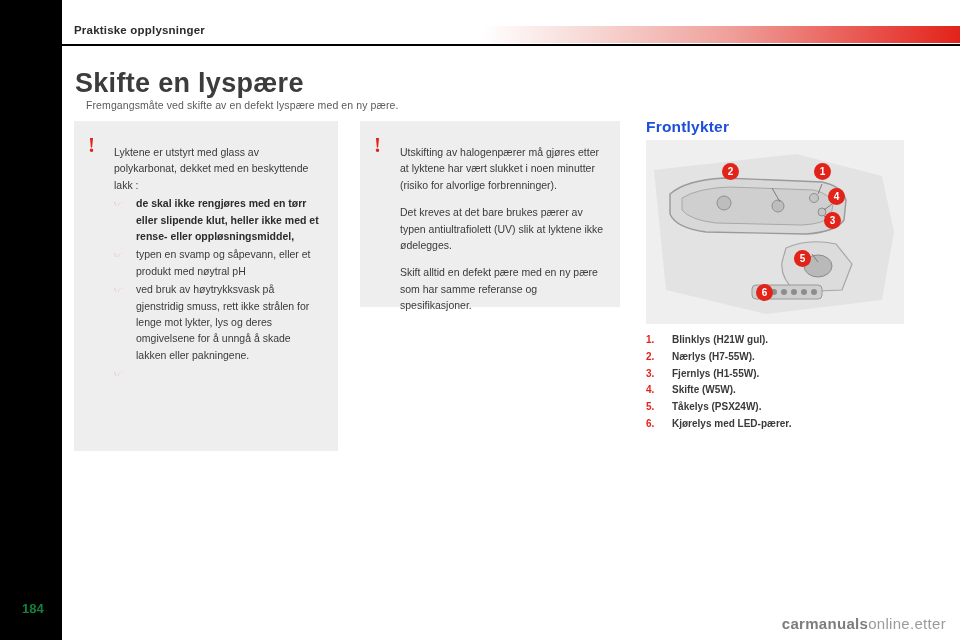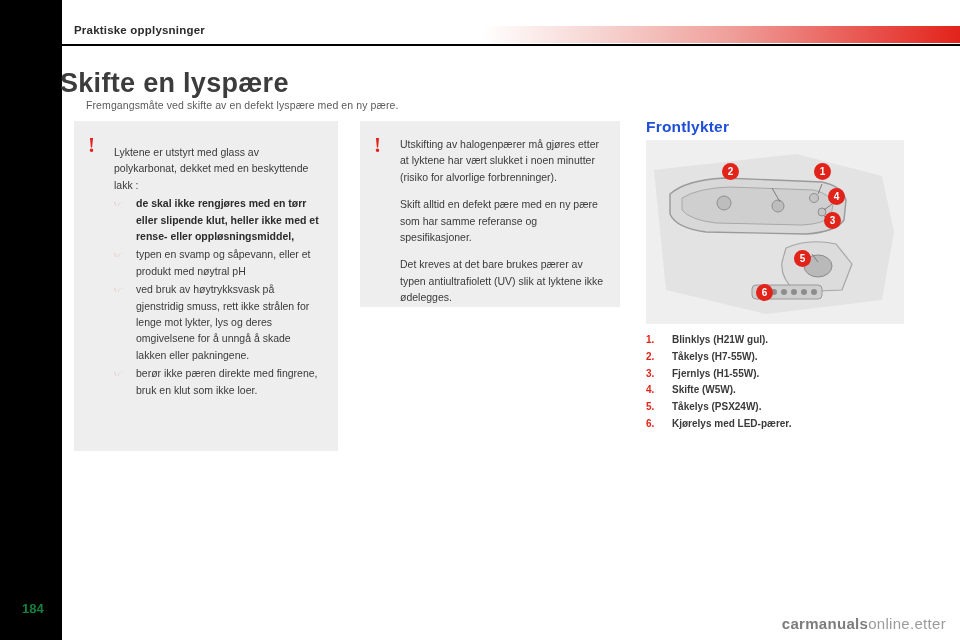--- a/index.html
+++ b/index.html
@@ -50,21 +50,21 @@
     position: absolute;
     left: 482px;
     top: 26px;
     width: 478px;
     height: 17px;
     background: linear-gradient(to right, #ffffff 0%, #f7d9d6 22%, #ef9f9a 52%, #e8504a 82%, #e2231a 100%);
   }
   
   .main-title {
     position: absolute;
-    left: 60px;
+    left: 75px;
     top: 68px;
     font-size: 27px;
     font-weight: bold;
     color: #3c3c3c;
     letter-spacing: 0.3px;
   }
   .subtitle {
     position: absolute;
     left: 74px;
     top: 99px;
@@ -100,21 +100,21 @@
   }
   .warn-box.left .warn-icon { left: 14px; top: 14px; }
   .warn-box.mid .warn-icon { left: 14px; top: 14px; }
   .warn-text {
     position: absolute;
     font-size: 10.5px;
     line-height: 16.4px;
     color: #3a3a3a;
   }
   .warn-box.left .warn-text { left: 40px; top: 12px; width: 208px; }
-  .warn-box.mid .warn-text { left: 40px; top: 4px; width: 206px; }
+  .warn-box.mid .warn-text { left: 40px; top: 12px; width: 206px; }
   .warn-text p { margin: 11px 0 0 0; }
   .bold-block {
     font-weight: bold;
     color: #2b2b2b;
   }
   .bullet-row {
     position: relative;
     padding-left: 22px;
     margin-top: 2px;
   }
@@ -223,31 +223,30 @@
       <div class="bullet-row">
         <span class="bullet-mark">☞</span>
         <span>typen en svamp og såpevann, eller et produkt med nøytral pH</span>
       </div>
       <div class="bullet-row">
         <span class="bullet-mark">☞</span>
         <span>ved bruk av høytrykksvask på gjenstridig smuss, rett ikke strålen for lenge mot lykter, lys og deres omgivelsene for å unngå å skade lakken eller pakningene.</span>
       </div>
       <div class="bullet-row">
         <span class="bullet-mark">☞</span>
-        <span>berør ikke pæren direkte med fingrene, bruk en klut som ikke loer.</span>
       </div>
     </div>
   </div>
 
   <div class="warn-box mid">
     <div class="warn-icon">!</div>
     <div class="warn-text">
       <p>Utskifting av halogenpærer må gjøres etter at lyktene har vært slukket i noen minutter (risiko for alvorlige forbrenninger).</p>
+      <p>Det kreves at det bare brukes pærer av typen antiultrafiolett (UV) slik at lyktene ikke ødelegges.</p>
       <p>Skift alltid en defekt pære med en ny pære som har samme referanse og spesifikasjoner.</p>
-      <p>Det kreves at det bare brukes pærer av typen antiultrafiolett (UV) slik at lyktene ikke ødelegges.</p>
     </div>
   </div>
 
   <div class="section-title">Frontlykter</div>
 
   <div class="figure">
     <svg width="258" height="184" viewBox="0 0 258 184">
       <rect x="0" y="0" width="258" height="184" fill="#efefef"></rect>
 
       <path d="M8 30 L150 14 L236 36 L248 92 L236 160 L120 174 L20 150 Z" fill="#e3e3e3"></path>
@@ -286,21 +285,21 @@
     <div class="callout" style="left: 110px; top: 144px;">6</div>
   </div>
 
   <div class="legend">
     <div class="legend-item">
       <span class="legend-num">1.</span>
       <span>Blinklys (H21W gul).</span>
     </div>
     <div class="legend-item">
       <span class="legend-num">2.</span>
-      <span>Tåkelys (H7-55W).</span>
+      <span>Nærlys (H7-55W).</span>
     </div>
     <div class="legend-item">
       <span class="legend-num">3.</span>
       <span>Fjernlys (H1-55W).</span>
     </div>
     <div class="legend-item">
       <span class="legend-num">4.</span>
       <span>Skifte (W5W).</span>
     </div>
     <div class="legend-item">

